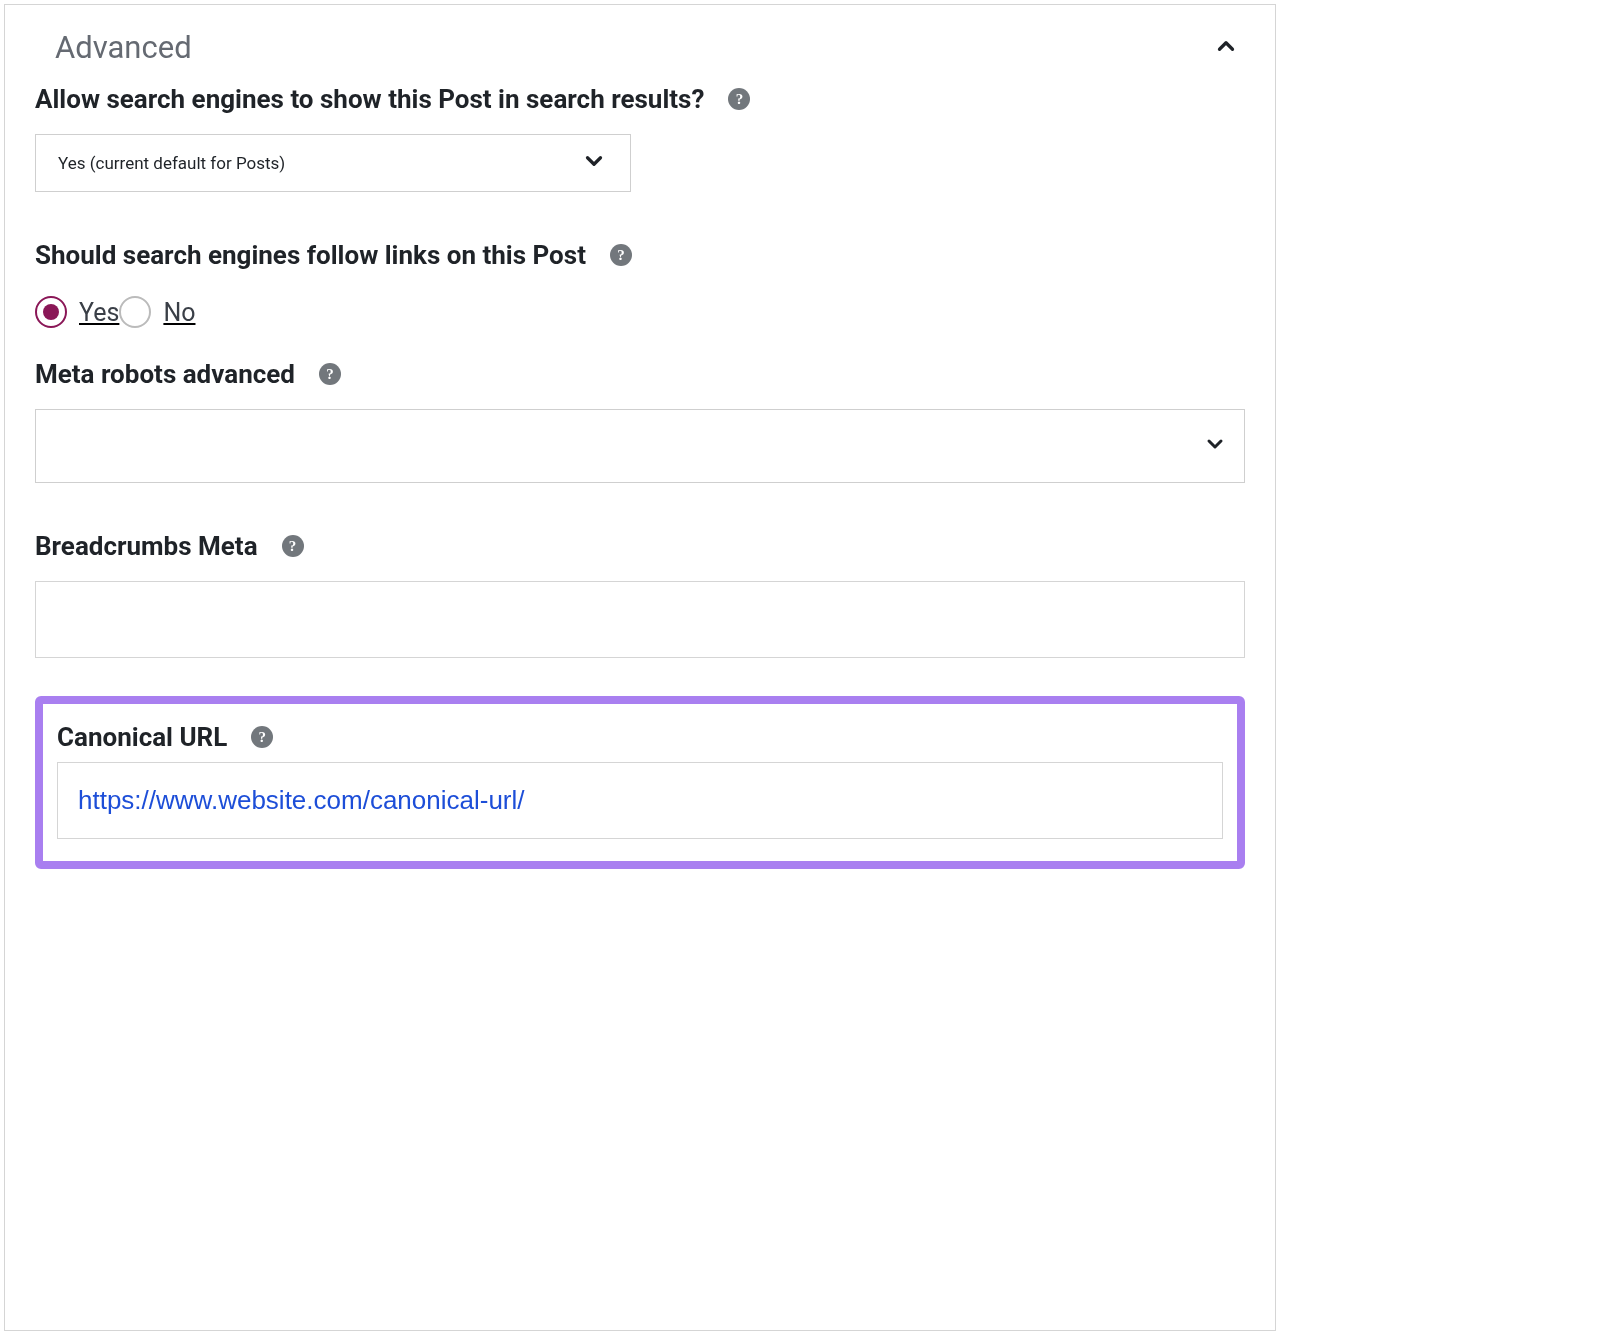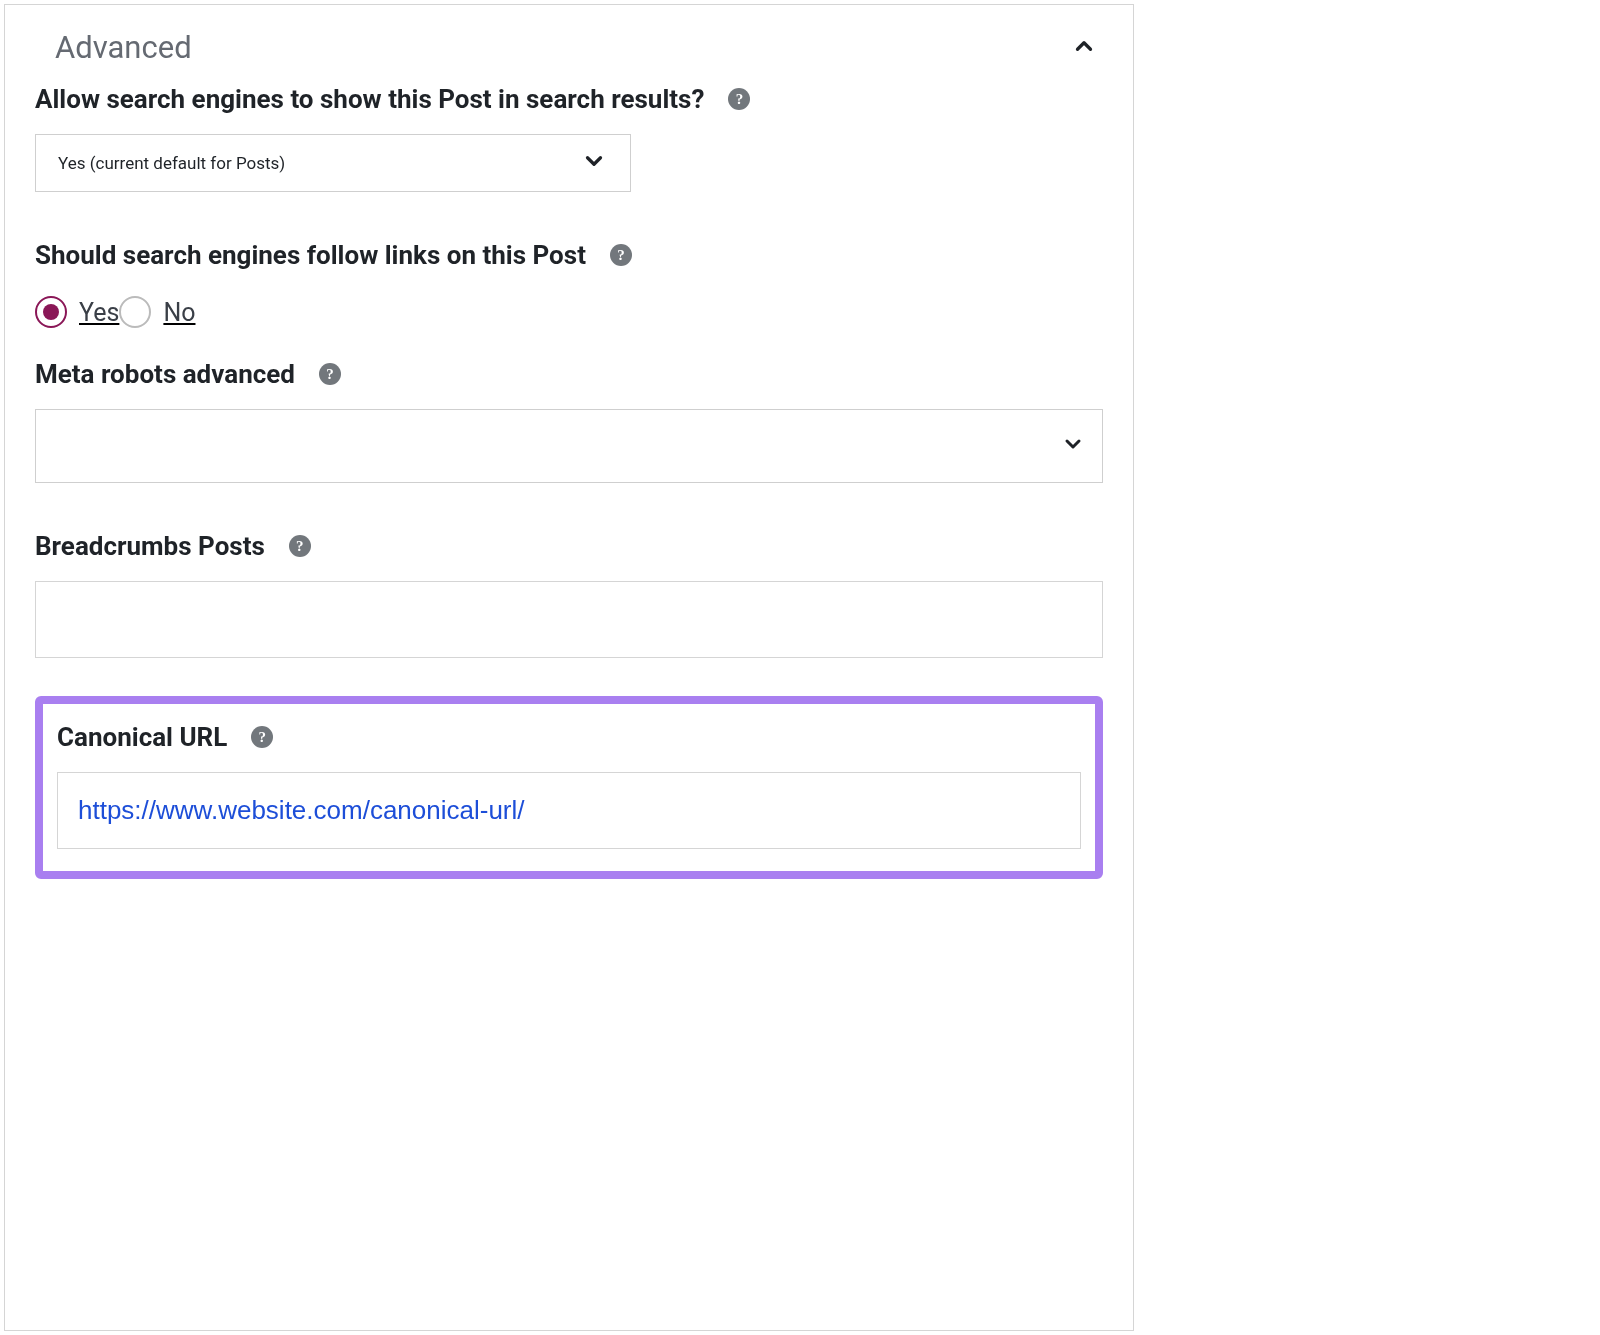--- a/index.html
+++ b/index.html
@@ -8,21 +8,21 @@
       padding: 0;
     }
     body {
       font-family: -apple-system, BlinkMacSystemFont, "Segoe UI", Roboto, Helvetica, Arial, sans-serif;
       background: #fff;
       padding: 4px;
     }
     .panel {
       border: 1px solid #d5d5d5;
       background: #fff;
-      width: 1130px;
+      width: 1272px;
       height: 1327px;
       position: relative;
     }
     .panel-header {
       display: flex;
       justify-content: space-between;
       align-items: center;
       padding: 24px 36px 18px 50px;
     }
     .panel-title {
@@ -145,21 +145,21 @@
       padding: 22px 20px;
       min-height: 76px;
     }
     .highlight-box {
       border: 8px solid #a97ff0;
       border-radius: 6px;
       padding: 18px 14px 22px 14px;
       margin-top: -10px;
     }
     .highlight-box .field-label {
-      margin-bottom: 20px;
+      margin-bottom: 10px;
     }
     .chevron {
       display: inline-block;
     }
   </style>
 </head>
 <body>
 
 <div class="panel">
 
@@ -218,21 +218,21 @@
         <span class="select-chevron tight">
           <svg width="24" height="24" viewBox="0 0 24 24" fill="none" stroke="#1f2328" stroke-width="3" stroke-linecap="round" stroke-linejoin="round">
               <polyline points="6 9 12 15 18 9"></polyline>
             </svg>
         </span>
       </div>
     </div>
 
     <div class="field-group">
       <div class="field-label">
-        <span>Breadcrumbs Posts</span>
+        <span>Breadcrumbs Meta</span>
         <span class="help-icon">?</span>
       </div>
       <input type="text" class="text-input" value="" style="">
     </div>
 
     <div class="highlight-box">
       <div class="field-label">
         <span>Canonical URL</span>
         <span class="help-icon">?</span>
       </div>

